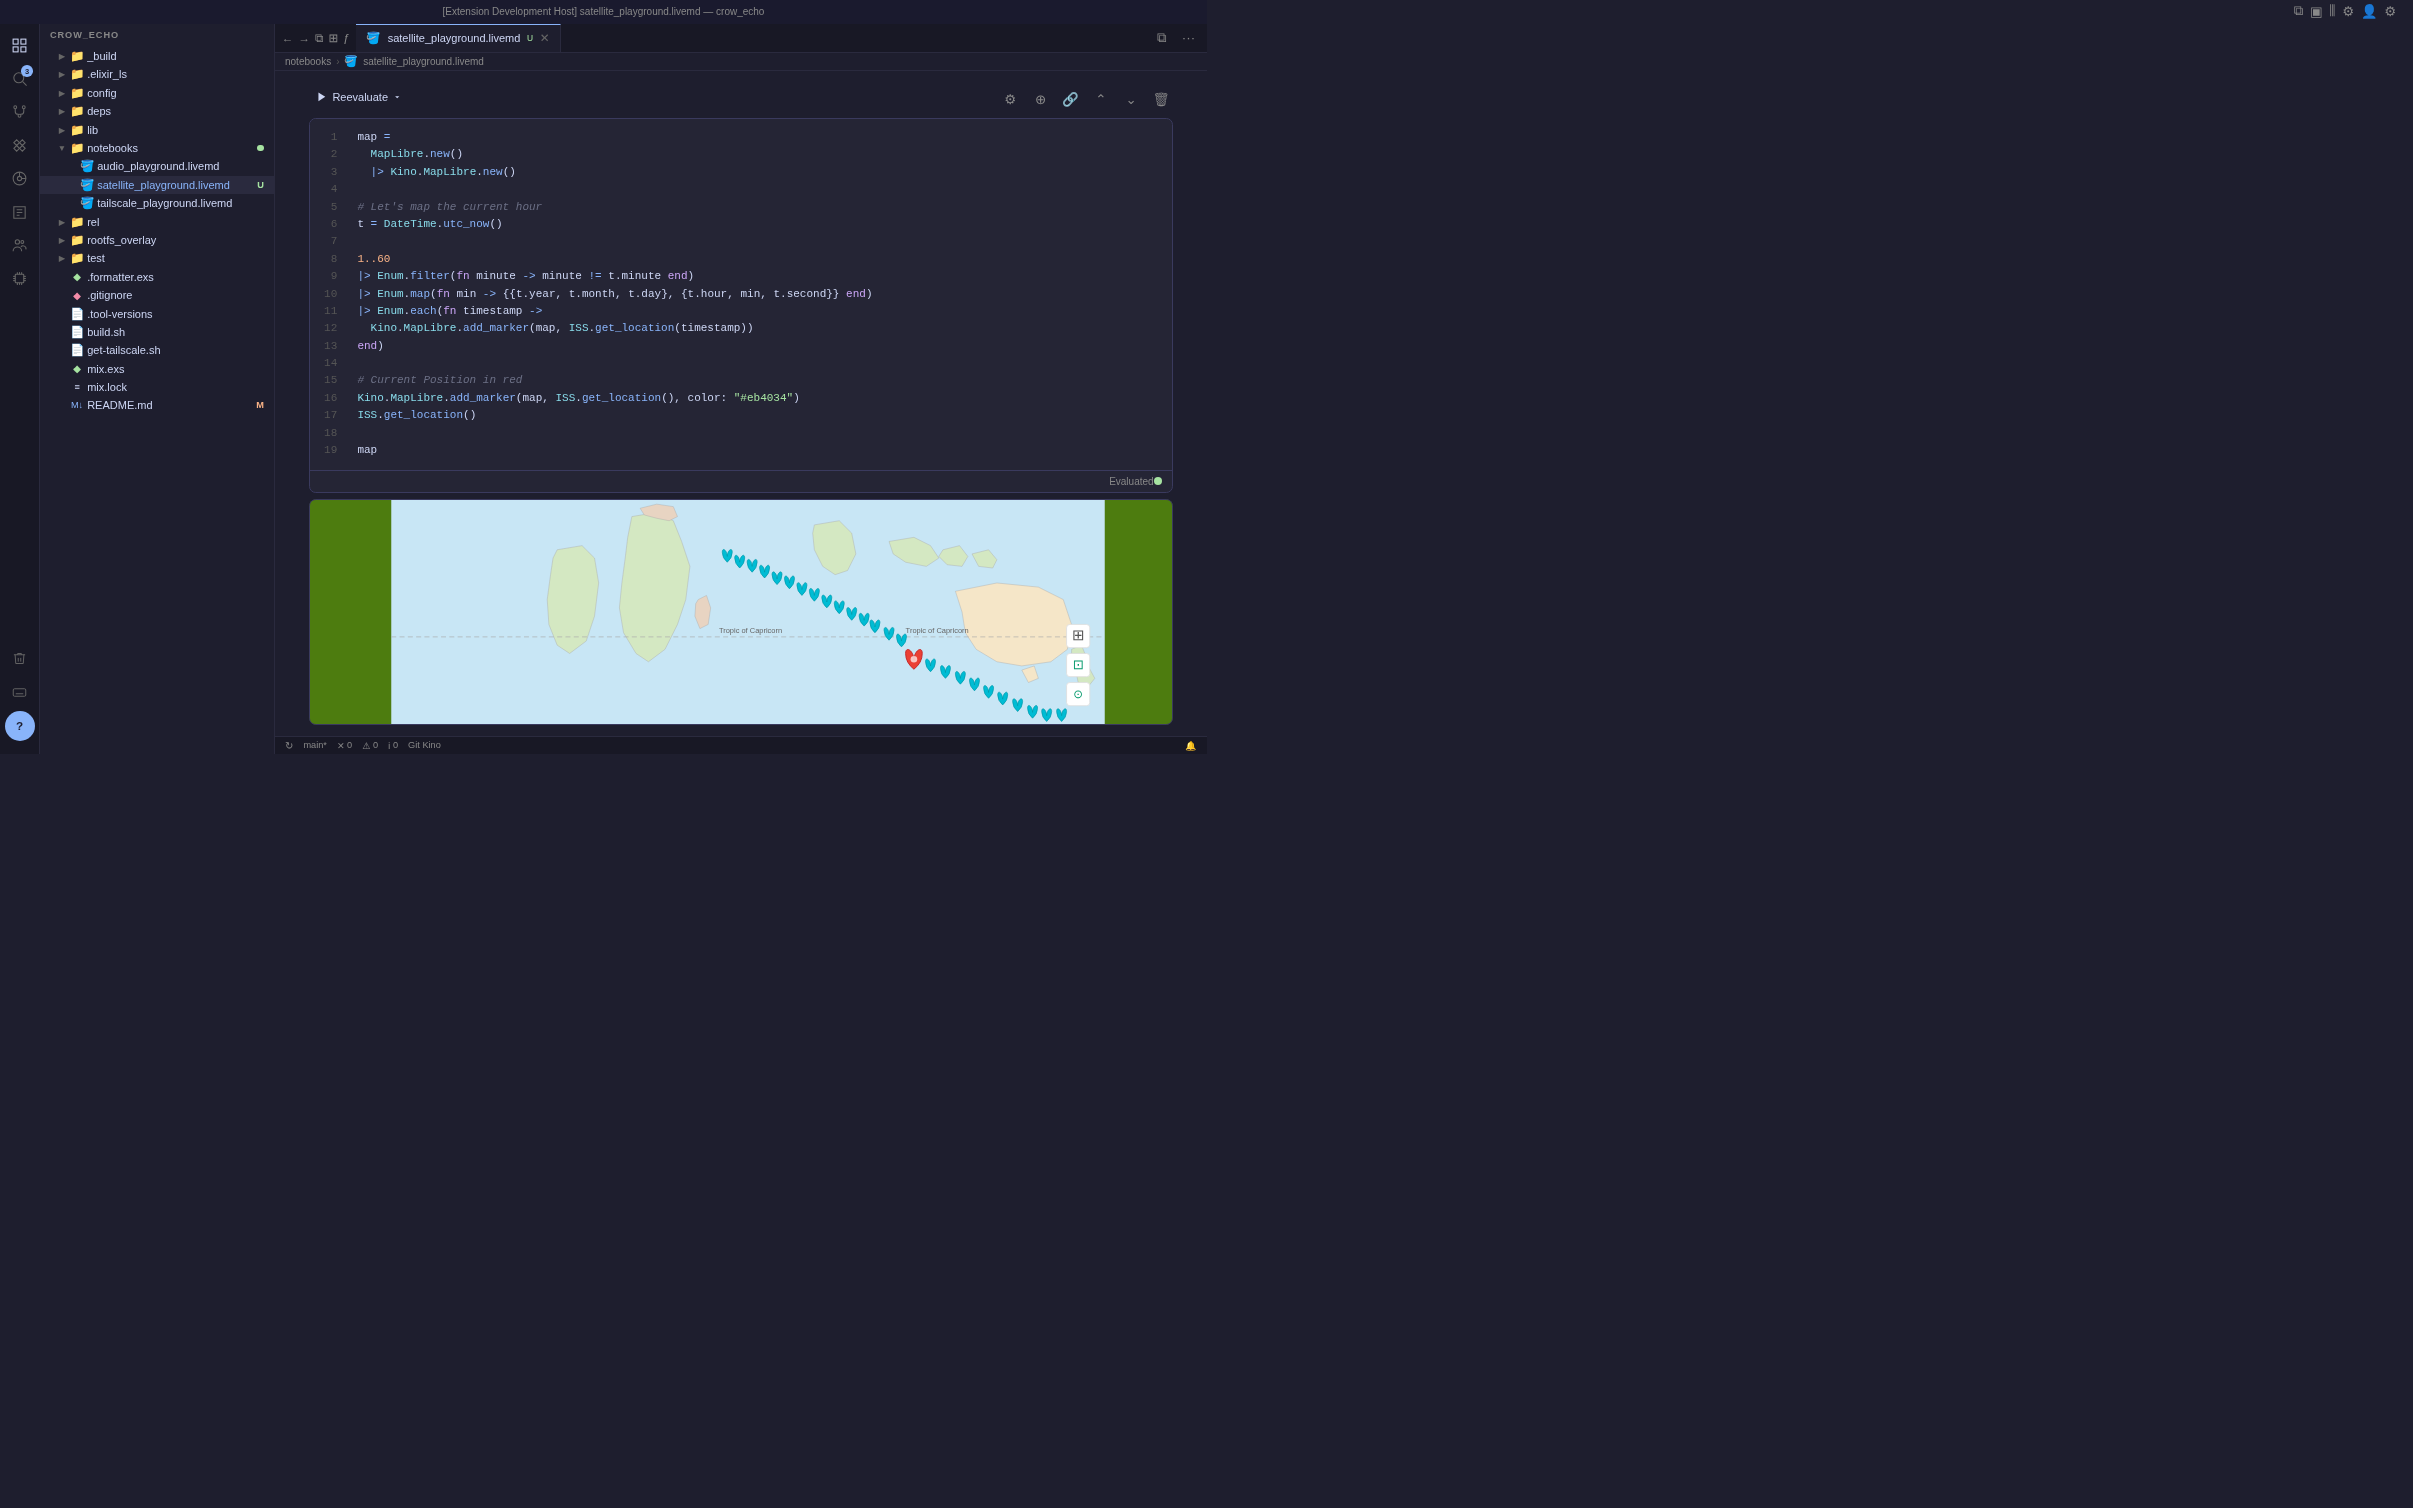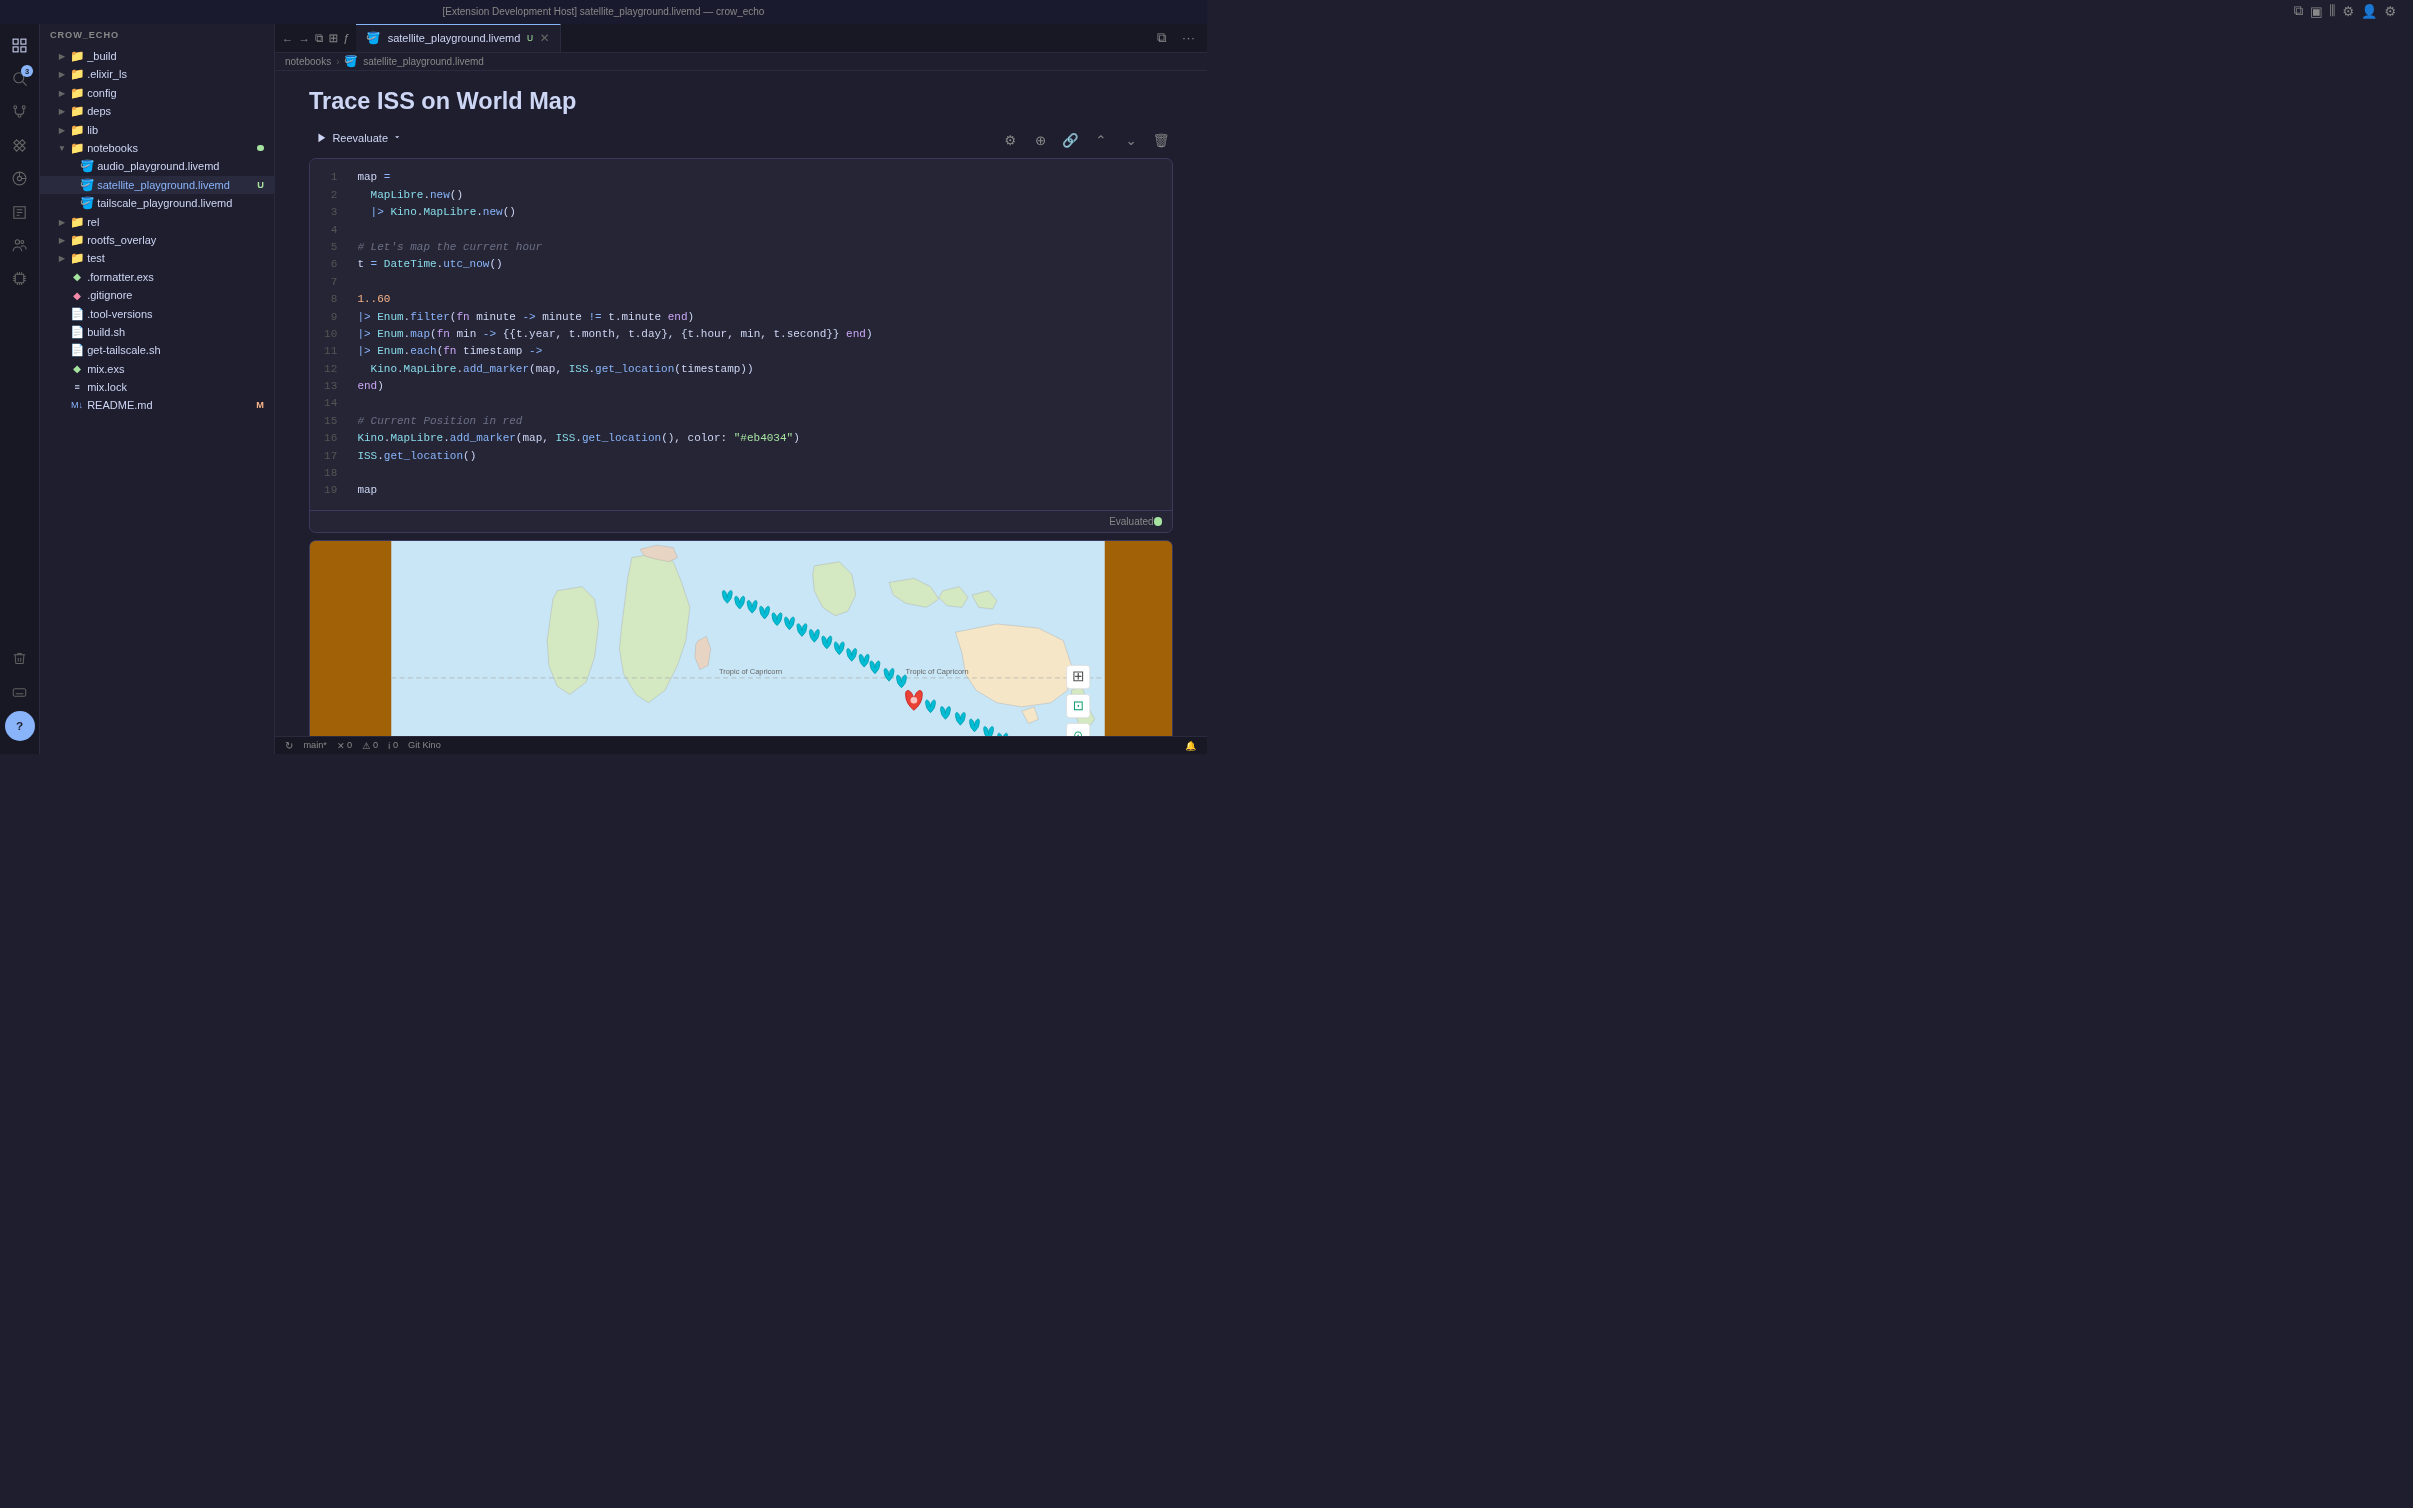--- a/index.html
+++ b/index.html
@@ -353,21 +353,21 @@
       display: inline-block;
     }
 
     
     .map-cell {
       border-radius: 6.7px;
       overflow: hidden;
       border: 0.8px solid #3a3a5e;
       height: 226px;
       position: relative;
-      background: #a16207;
+      background: #4d7c0f;
       padding-left: 14px;
     }
 
     .map-container {
       width: 100%;
       height: 100%;
       position: relative;
       overflow: hidden;
     }
 
@@ -680,21 +680,20 @@
     </div>
 
     <div class="breadcrumb">
       <span style="cursor:pointer;">notebooks</span>
       <span class="sep">›</span>
       <span style="color:#cdd6f4;font-size:11px;">🪣</span>
       <span style="cursor:pointer;">satellite_playground.livemd</span>
     </div>
 
     <div class="notebook-content">
-      <h1 class="notebook-title">Trace ISS on World Map</h1>
 
       <div class="cell-toolbar">
         <button class="reevaluate-btn">
           <svg width="11.7" height="11.7" viewBox="0 0 24 24" fill="currentColor">
             <polygon points="5,3 19,12 5,21"></polygon>
           </svg>
           <span>Reevaluate</span>
           <svg width="8.4" height="8.4" viewBox="0 0 24 24" fill="currentColor">
             <polygon points="6,9 12,15 18,9"></polygon>
           </svg>

